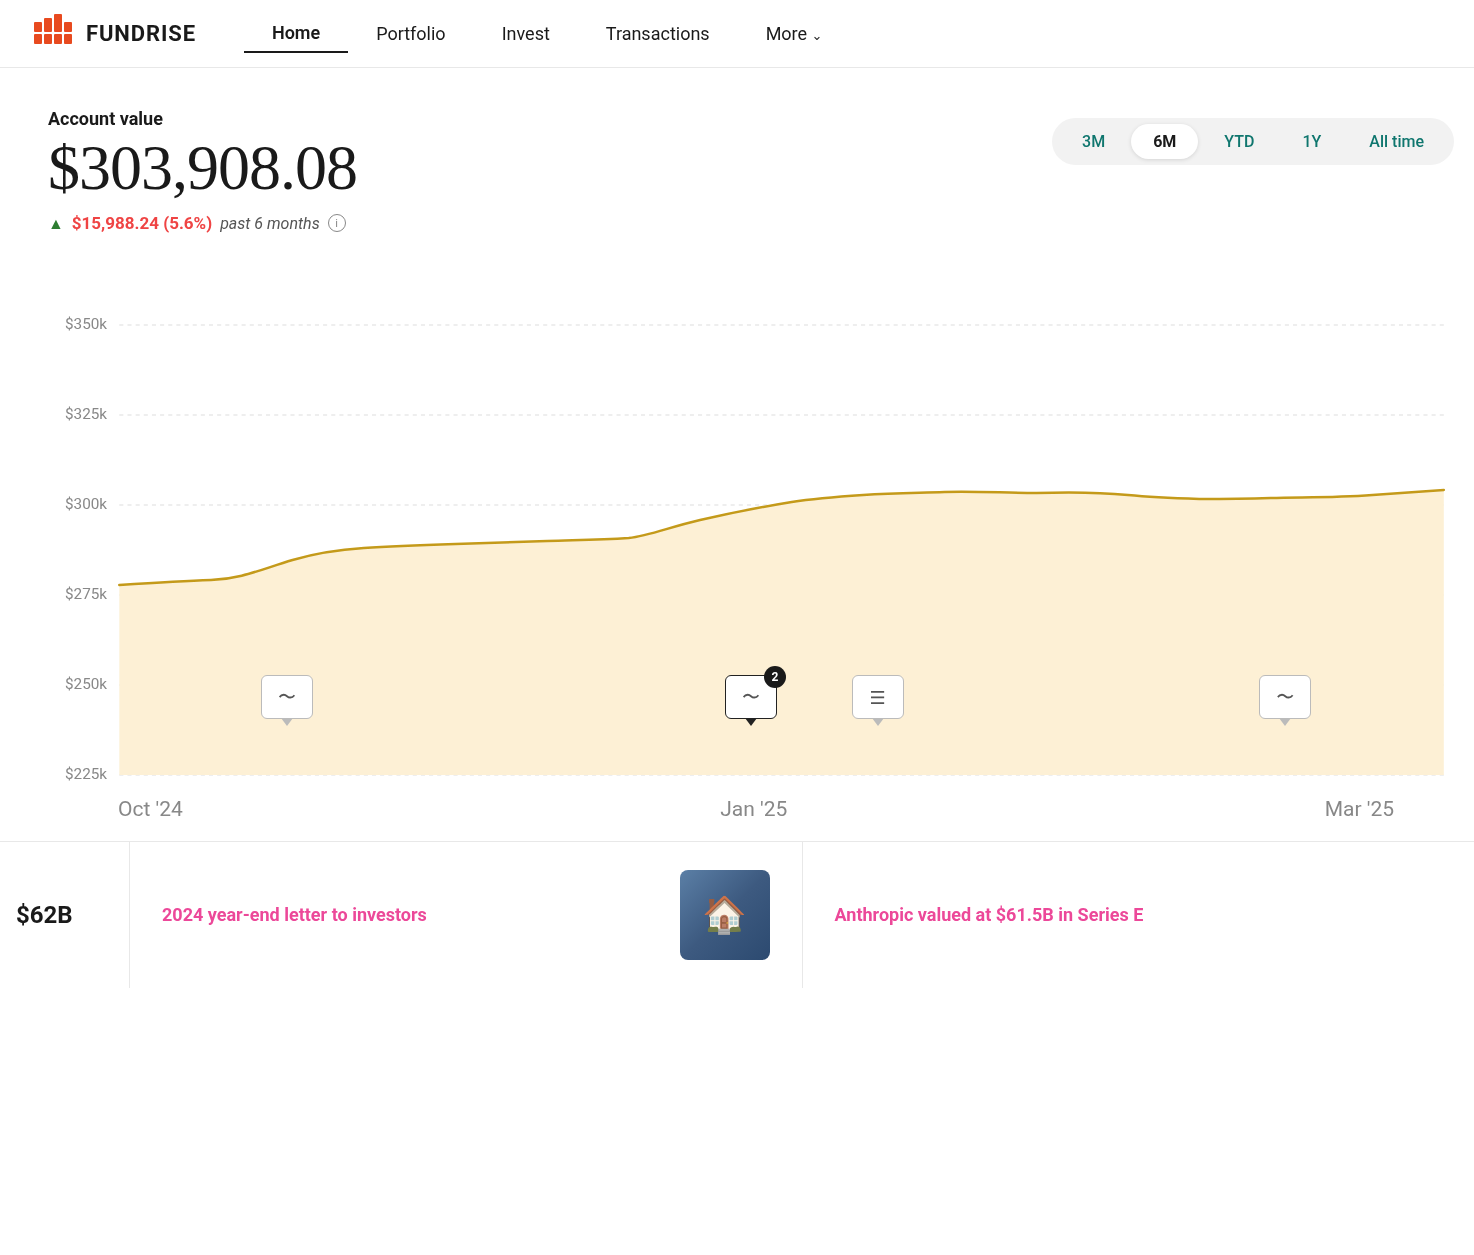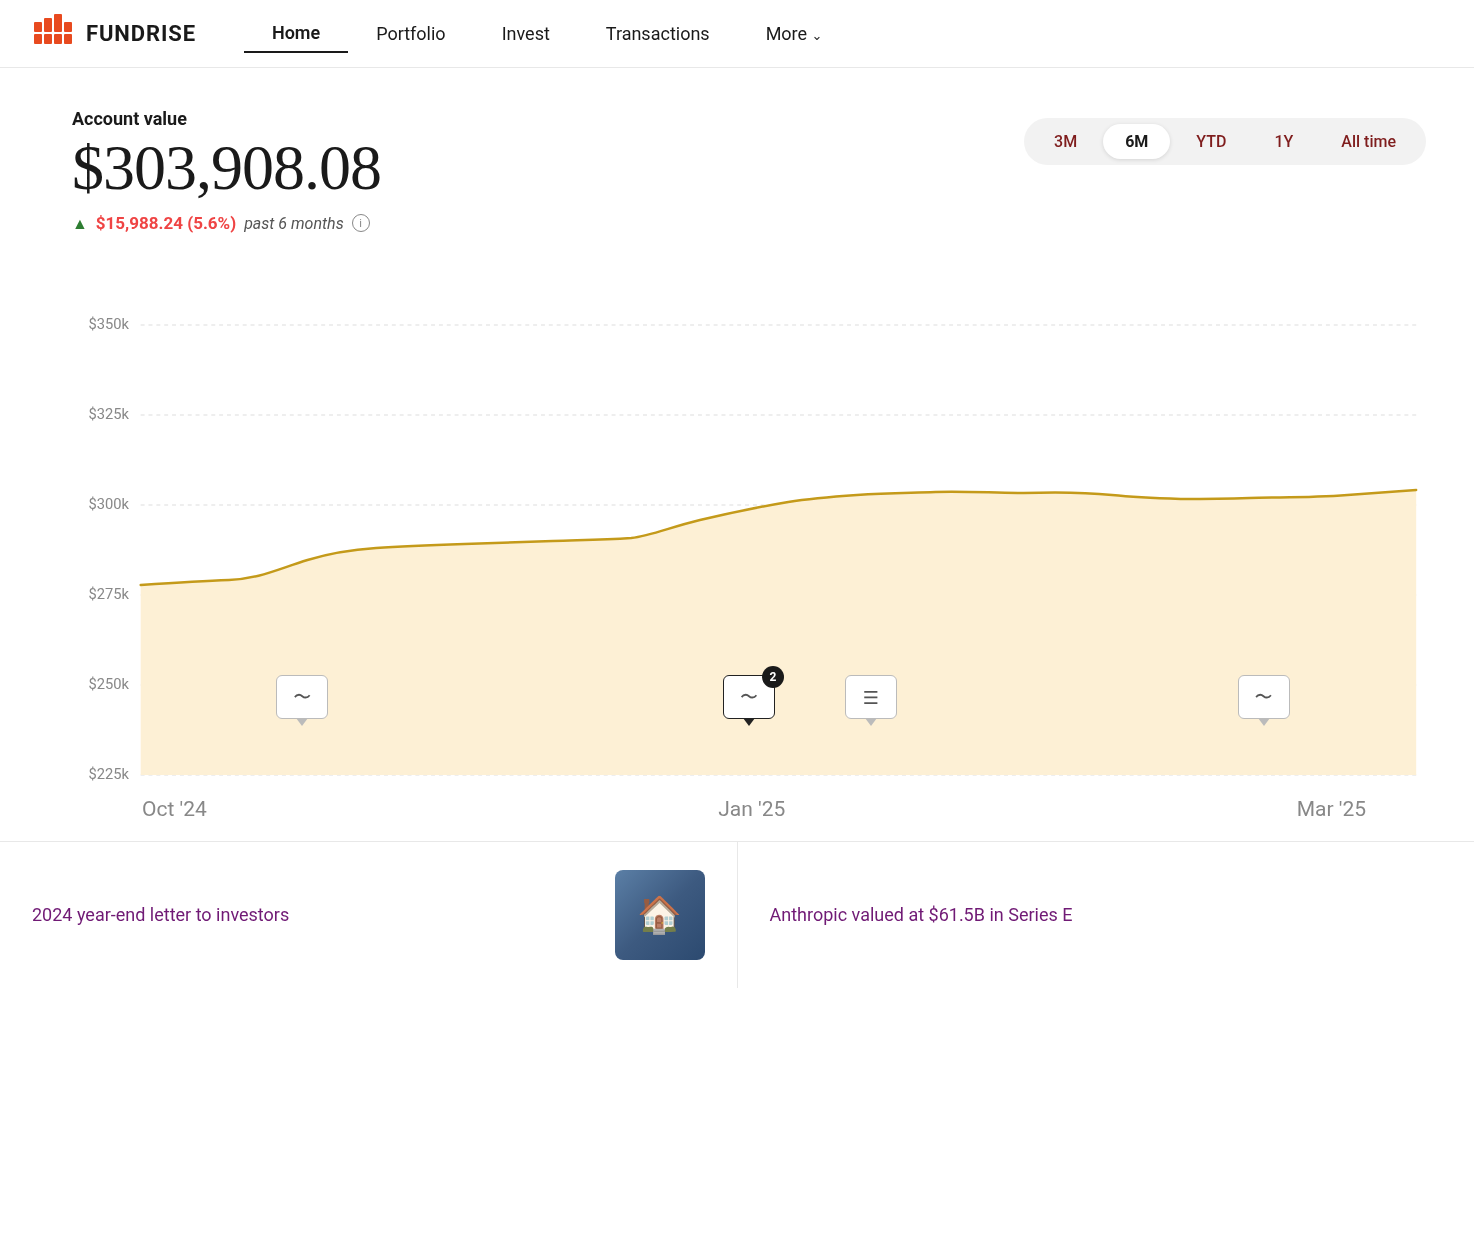--- a/index.html
+++ b/index.html
@@ -56,23 +56,22 @@
       display: flex;
       align-items: center;
       gap: 6px;
     }
     .chevron-down {
       font-size: 13px;
     }
 
     
     .main-content {
-      padding: 40px 48px 0 48px;
+      padding: 40px 20px 0 48px;
       background: #fff;
-      margin-left: 24px;
     }
 
     
     .account-header {
       display: flex;
       align-items: flex-start;
       justify-content: space-between;
       margin-bottom: 8px;
     }
     .account-left {}
@@ -135,21 +134,21 @@
       gap: 4px;
       margin-top: 10px;
     }
     .time-btn {
       padding: 8px 22px;
       border-radius: 50px;
       border: none;
       background: transparent;
       font-size: 16px;
       font-weight: 500;
-      color: #7f1d1d;
+      color: #0f766e;
       cursor: pointer;
       font-family: inherit;
       transition: background 0.15s;
     }
     .time-btn.active {
       background: #fff;
       color: #1a1a1a;
       font-weight: 700;
       box-shadow: 0 1px 4px rgba(0,0,0,0.12);
     }
@@ -239,22 +238,22 @@
       border-right: 1px solid #e8e8e8;
       display: flex;
       align-items: center;
       gap: 20px;
     }
     .news-item:last-child {
       border-right: none;
     }
     .news-title {
       font-size: 18px;
-      font-weight: 400;
-      color: #701a75;
+      font-weight: 700;
+      color: #ec4899;
       line-height: 1.35;
     }
     .news-thumb-house {
       width: 90px;
       height: 90px;
       border-radius: 8px;
       background: linear-gradient(135deg, #5b7fa6 0%, #3d5a80 50%, #2c4a70 100%);
       flex-shrink: 0;
       position: relative;
       overflow: hidden;
@@ -438,20 +437,23 @@
       <span>Oct '24</span>
       <span>Jan '25</span>
       <span>Mar '25</span>
     </div>
   </div>
 
 </div>
 
 <div class="news-strip" style="margin-top: 20px;">
 
+  <div class="news-item" style="max-width:130px; flex:0 0 130px; padding:28px 16px; flex-direction:column; justify-content:center; align-items:flex-start;">
+    <div class="partial-value">$62B</div>
+  </div>
 
   <div class="news-item" style="flex:1; gap:20px;">
     <div style="flex:1;">
       <div class="news-title">2024 year-end letter to investors</div>
     </div>
     <div class="news-thumb-house"></div>
   </div>
 
   <div class="news-item" style="flex:1;">
     <div style="flex:1;">

